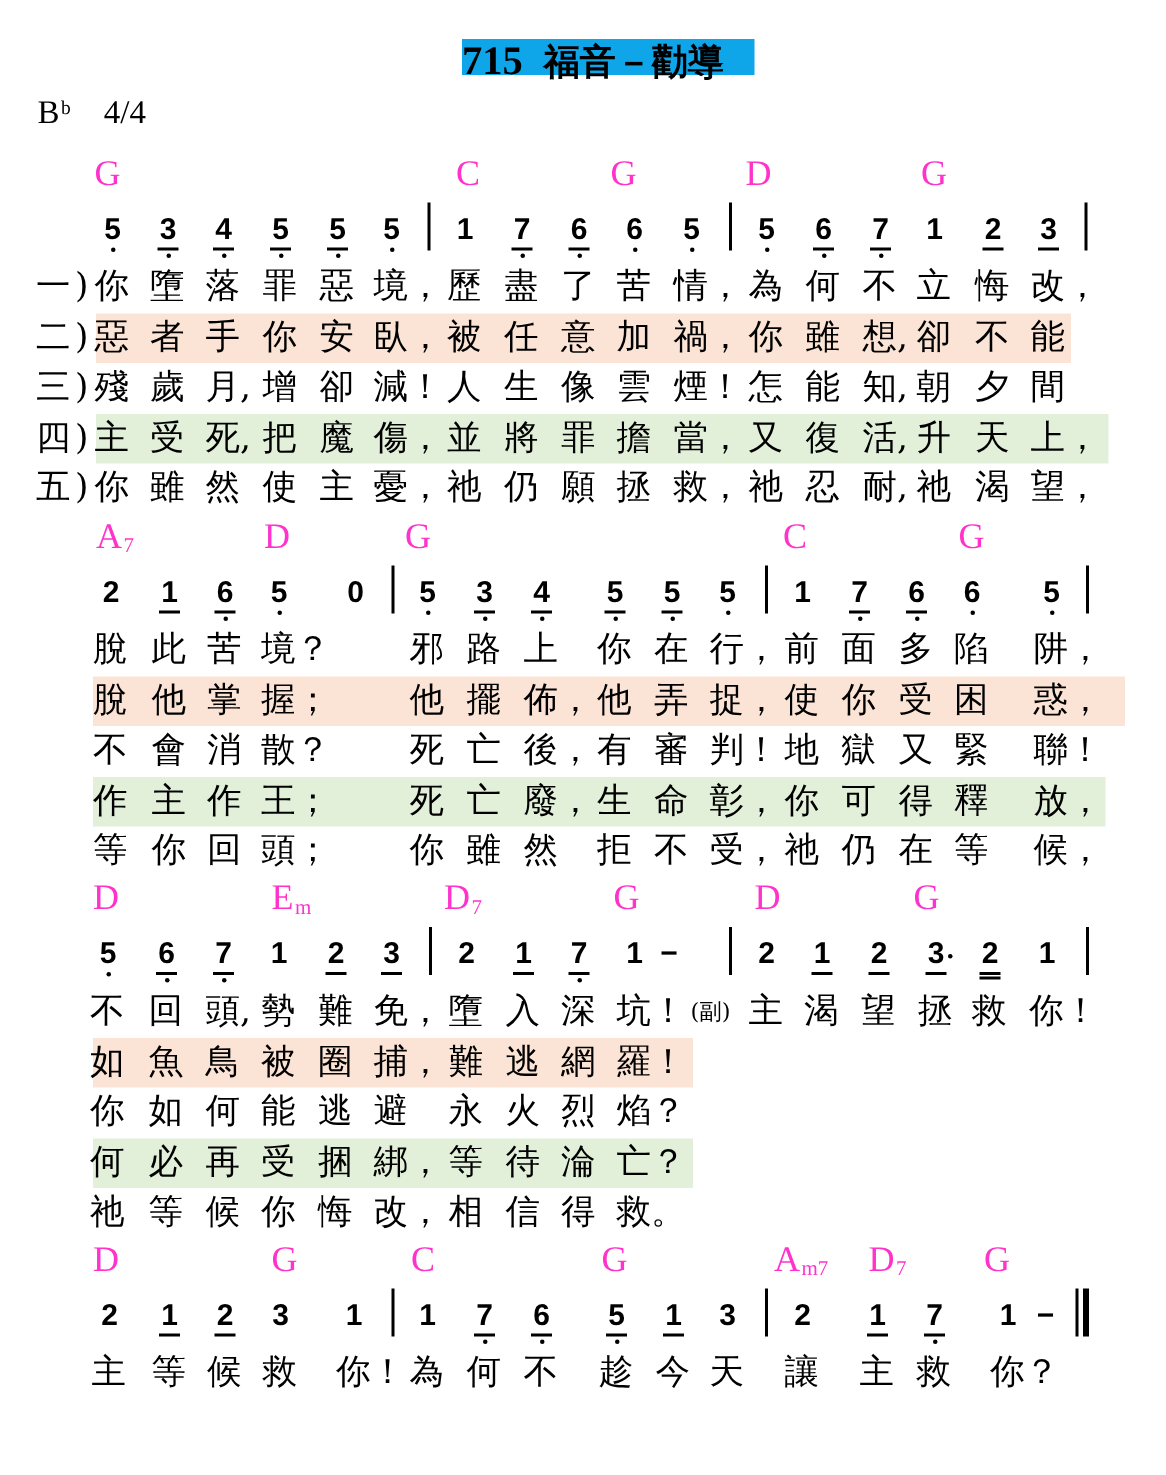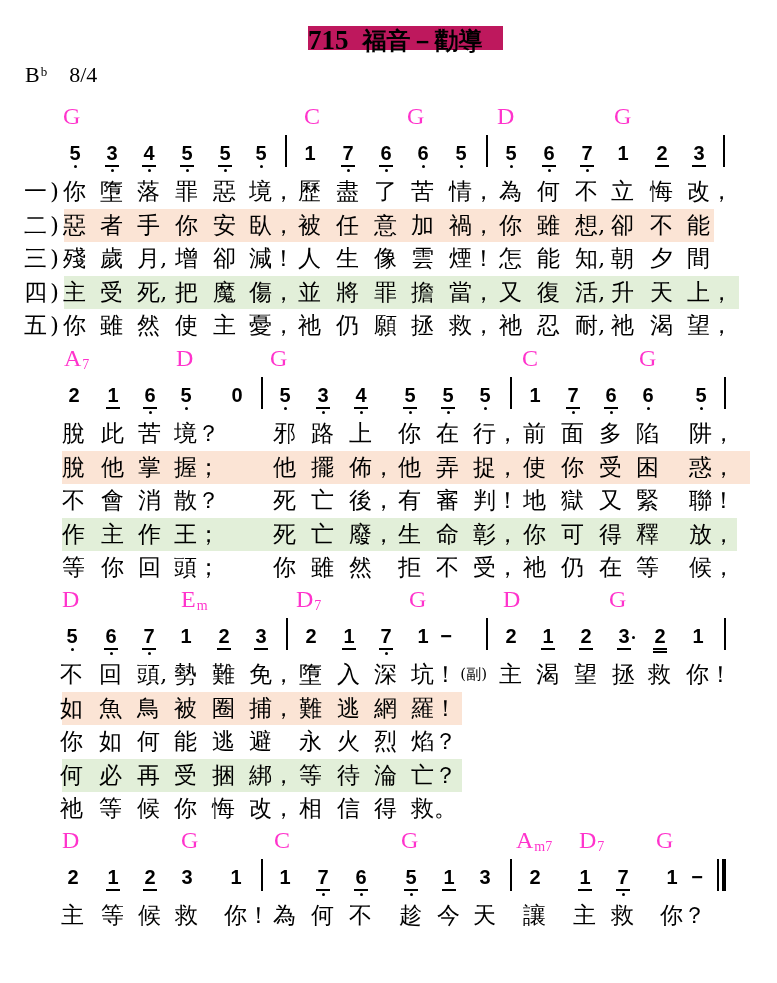--- a/index.html
+++ b/index.html
@@ -51,25 +51,25 @@
   .syl.pre { font-size: 15px; width: 30px; text-align: right; }
   .verse-label {
     position: absolute; left: 24px; top: 0; line-height: 33px; font-size: 23px;
     font-family: "DejaVu Serif", serif; letter-spacing: 3px; white-space: nowrap;
   }
 </style>
 </head>
 <body>
 
 <div id="score">
-  <div class="title" style="background: #be185d;">
+  <div class="title" style="background: #0ea5e9;">
     <span class="title-num">715</span><span class="title-text">福音－勸導</span>
   </div>
   <div class="keysig">
-    <span>B</span><span class="acc">b</span><span class="timesig">8/4</span>
+    <span>B</span><span class="acc">b</span><span class="timesig">4/4</span>
   </div>
 <div class="system">
       <div class="chord-row">
         <div class="chord" style="left: 63px; top: 104px; color: rgb(255, 51, 204);"><span class="chord-root">G</span></div>
         <div class="chord" style="left: 304px; top: 104px; color: rgb(255, 51, 204);"><span class="chord-root">C</span></div>
         <div class="chord" style="left: 407px; top: 104px; color: rgb(255, 51, 204);"><span class="chord-root">G</span></div>
         <div class="chord" style="left: 497px; top: 104px; color: rgb(255, 51, 204);"><span class="chord-root">D</span></div>
         <div class="chord" style="left: 614px; top: 104px; color: rgb(255, 51, 204);"><span class="chord-root">G</span></div>
       </div>
       <div class="note-row">

